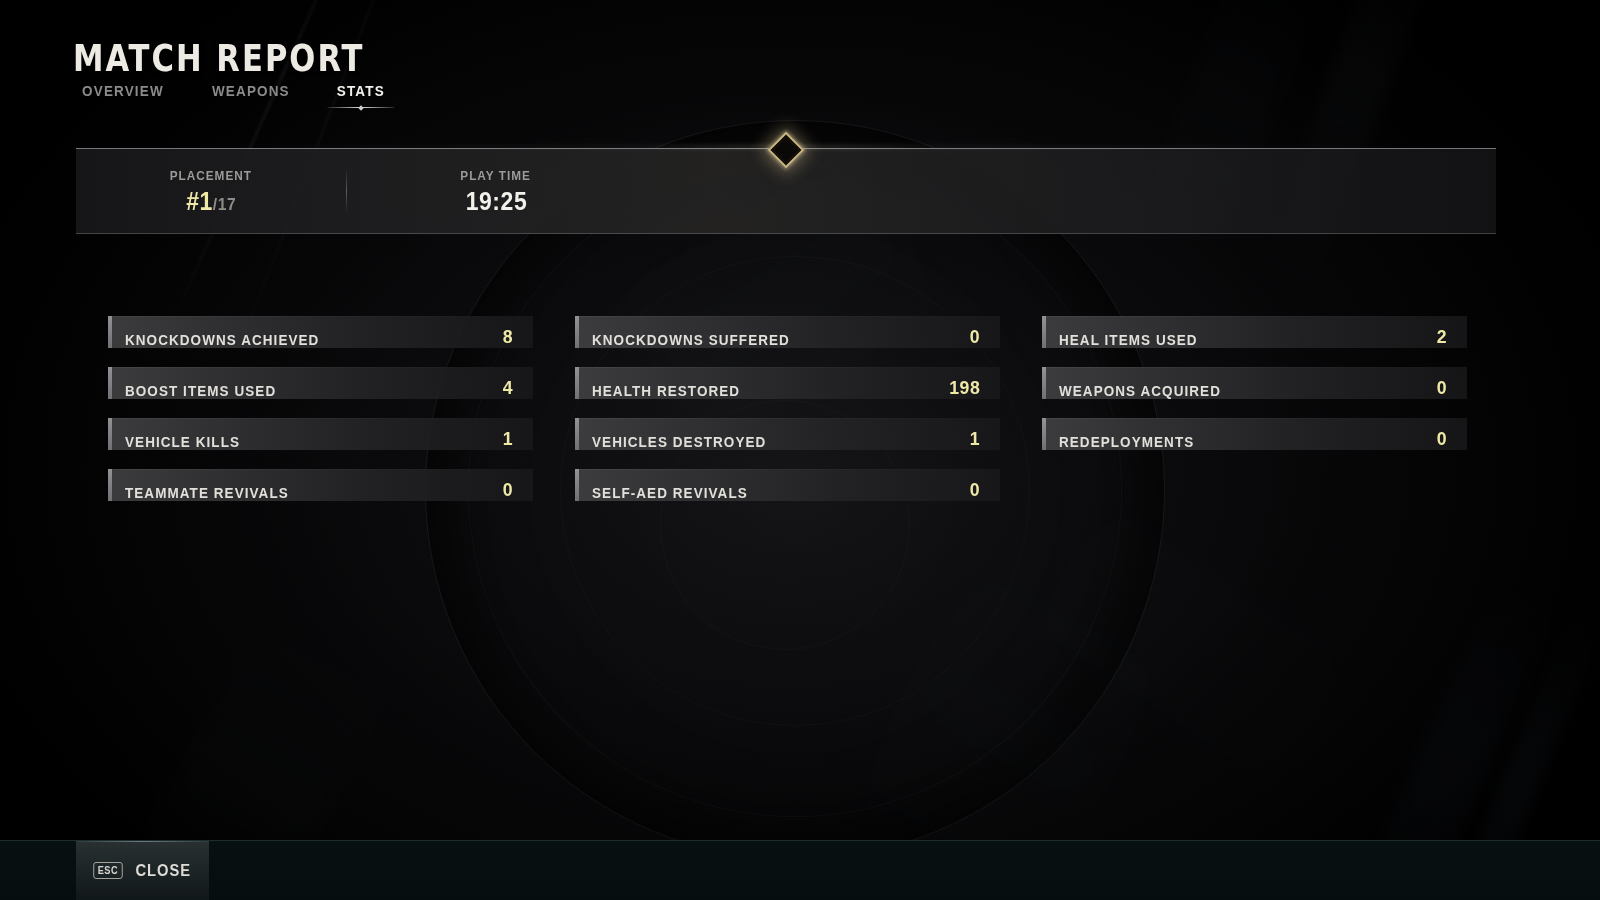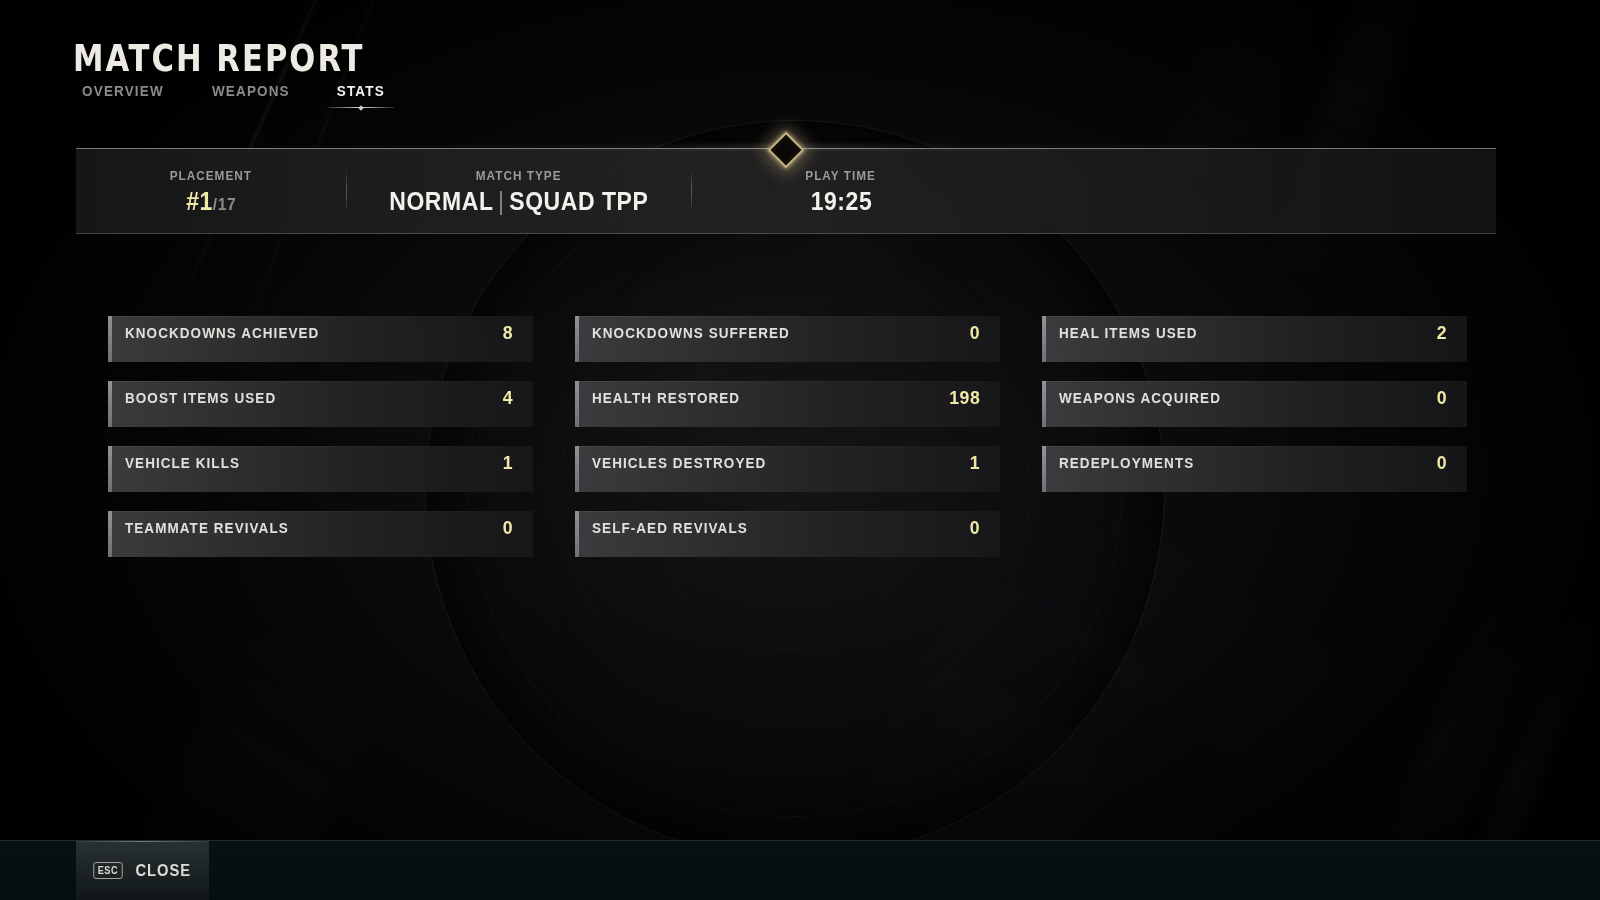--- a/index.html
+++ b/index.html
@@ -157,22 +157,22 @@
   .cell-time      { width:300px; }
 
   
   .stats-grid {
     position:absolute; left:108px; top:316px;
     display:flex; gap:42px;
   }
   .stat-col { display:flex; flex-direction:column; gap:19px; width:425px; }
 
   .stat-row {
-    position:relative; height:46px; display:flex; align-items:center;
-    padding:0 20px 12px 17px;
+    position:relative; height:32px; display:flex; align-items:flex-end;
+    padding:0 20px 0 17px;
     background:linear-gradient(to right, rgba(62,62,64,0.96) 0%, rgba(50,50,52,0.93) 28%, rgba(36,36,38,0.88) 62%, rgba(25,25,27,0.82) 100%);
   }
   .stat-row::before {
     content:""; position:absolute; left:0; top:0; bottom:0; width:4px;
     background:linear-gradient(to bottom, rgba(160,162,165,0.85), rgba(120,122,126,0.85));
   }
   .stat-row::after {
     content:""; position:absolute; left:4px; right:0; top:0; height:1px;
     background:linear-gradient(to right, rgba(255,255,255,0.06), rgba(255,255,255,0));
   }
@@ -270,26 +270,20 @@
     <div class="ib-diamond"></div>
 
     <div class="ib-cell cell-placement">
       <div class="ib-label">PLACEMENT</div>
       <div class="ib-value">
         <span class="rank">#1</span><span class="of">/</span><span class="of">17</span>
       </div>
     </div>
 
 
-    <div class="ib-cell cell-type">
-      <div class="ib-label">MATCH TYPE</div>
-      <div class="ib-value">
-        <span>NORMAL</span><span class="sep">|</span><span>SQUAD TPP</span>
-      </div>
-    </div>
 
     <div class="ib-cell cell-time">
       <div class="ib-label">PLAY TIME</div>
       <div class="ib-value">19:25</div>
     </div>
   </div>
 
   <div class="stats-grid">
 
     <div class="stat-col">

